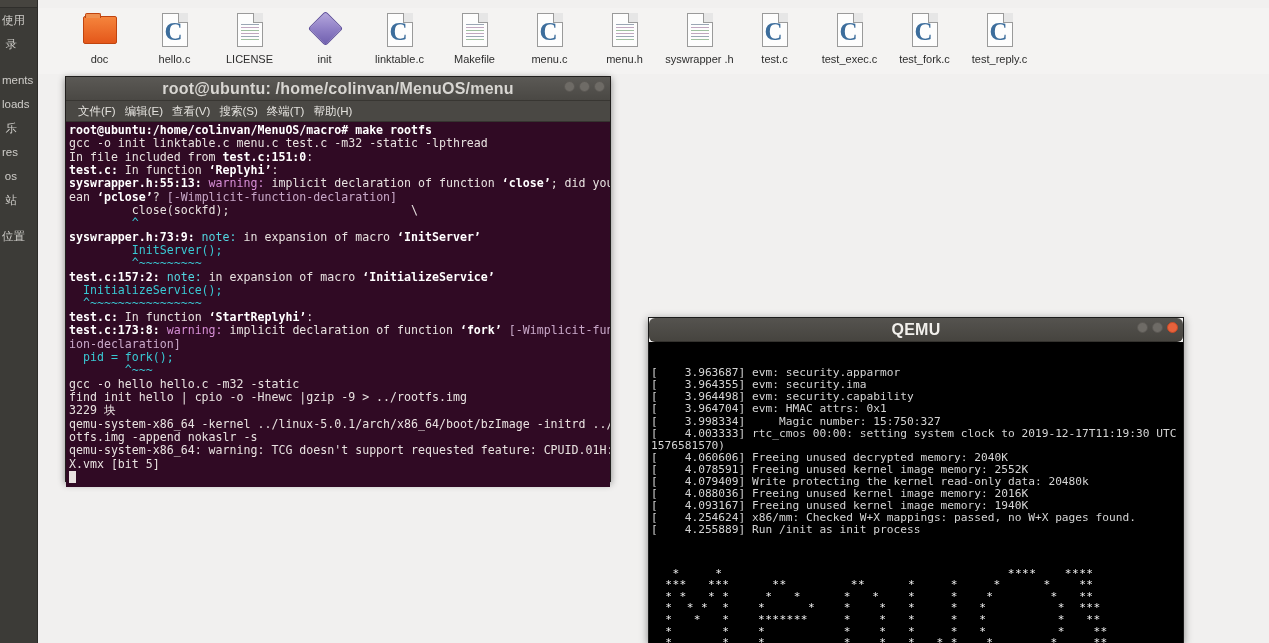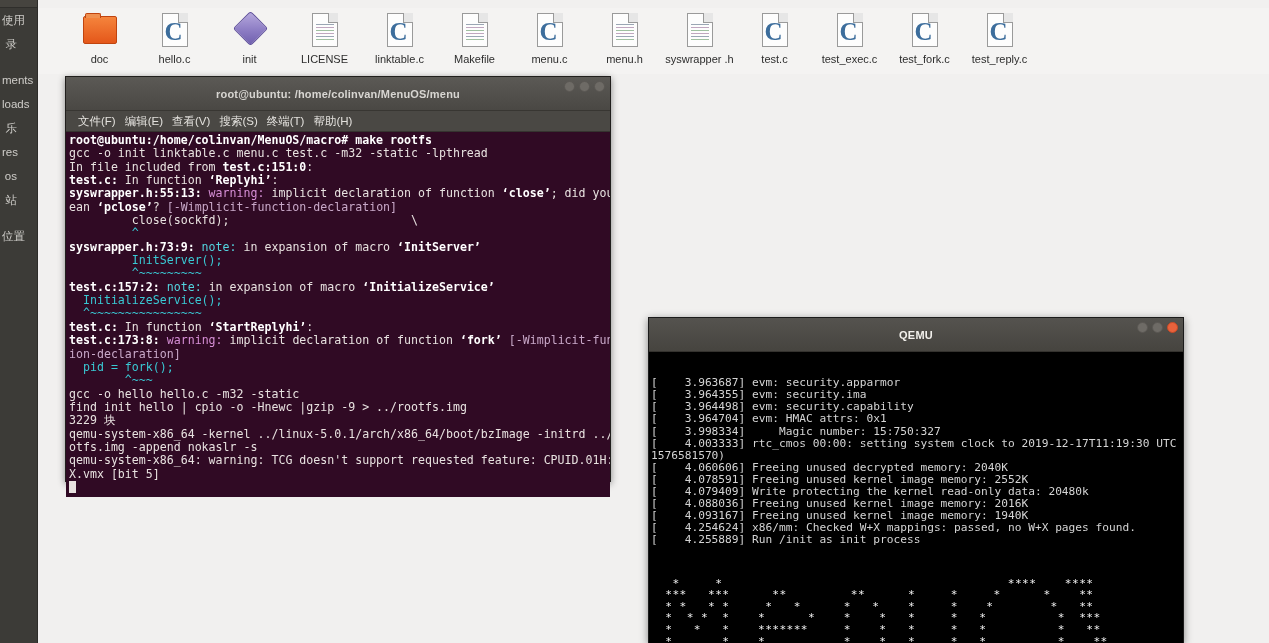--- a/index.html
+++ b/index.html
@@ -129,24 +129,24 @@
     width: 25px; height: 25px;
     background: linear-gradient(135deg,#b6a9de 0%,#8d7dc4 55%,#6f5fae 100%);
     border: 1px solid #5f4f9c;
     transform: rotate(45deg);
     border-radius: 3px;
   }
 
   
   .win { position: absolute; }
   .titlebar {
-    height: 34px;
+    height: 24px;
     display: flex; align-items: center;
     position: relative;
-    font-size: 11px;
+    font-size: 16px;
     user-select: none;
   }
   .title-text {
     flex: 1; text-align: center;
     font-weight: bold;
     letter-spacing: .2px;
     white-space: nowrap; overflow: hidden;
   }
   .wbtns { position: absolute; right: 5px; top: 4px; display: flex; gap: 4px; }
   .wbtn {
@@ -206,20 +206,21 @@
   #qemu {
     left: 648px; top: 317px;
     width: 536px; height: 326px;
     box-shadow: 0 2px 8px rgba(0,0,0,.45);
     border: 1px solid #1b1b1b;
   }
   #qemu .titlebar {
     background: linear-gradient(180deg,#55534f 0%,#46443f 100%);
     color: #f2f0ec;
     border-bottom: 1px solid #34322e;
+    border-radius: 6px;
   }
   #qemu .wbtn.min { background: #6e6b66; border: 1px solid #5a5753; }
   #qemu .wbtn.max { background: #6e6b66; border: 1px solid #5a5753; }
   #qemu .wbtn.close { background: #e8623c; border: 1px solid #c74a27; }
   #qemu-body {
     background: #000000;
     height: 307px;
     padding: 1px 2px;
     overflow: hidden;
     font-family: "DejaVu Sans Mono", "Liberation Mono", monospace;
@@ -271,38 +272,38 @@
     <div class="file-icon">
       <div class="glyph ico-c">
           <div class="ico-doc"></div>
           <span class="cmark">C</span>
         </div>
       <div class="fname">hello.c</div>
     </div>
 
     <div class="file-icon">
       <div class="glyph">
+          <div class="ico-doc"></div>
+          <div class="doc-lines">
+            <i></i>
+            <i></i>
+            <i></i>
+            <i></i>
+            <i></i>
+            <i></i>
+          </div>
+        </div>
+      <div class="fname">LICENSE</div>
+    </div>
+
+    <div class="file-icon">
+      <div class="glyph">
           <div class="ico-diamond"></div>
         </div>
       <div class="fname">init</div>
-    </div>
-
-    <div class="file-icon">
-      <div class="glyph">
-          <div class="ico-doc"></div>
-          <div class="doc-lines">
-            <i></i>
-            <i></i>
-            <i></i>
-            <i></i>
-            <i></i>
-            <i></i>
-          </div>
-        </div>
-      <div class="fname">LICENSE</div>
     </div>
 
     <div class="file-icon">
       <div class="glyph ico-c">
           <div class="ico-doc"></div>
           <span class="cmark">C</span>
         </div>
       <div class="fname">linktable.c</div>
     </div>
 

